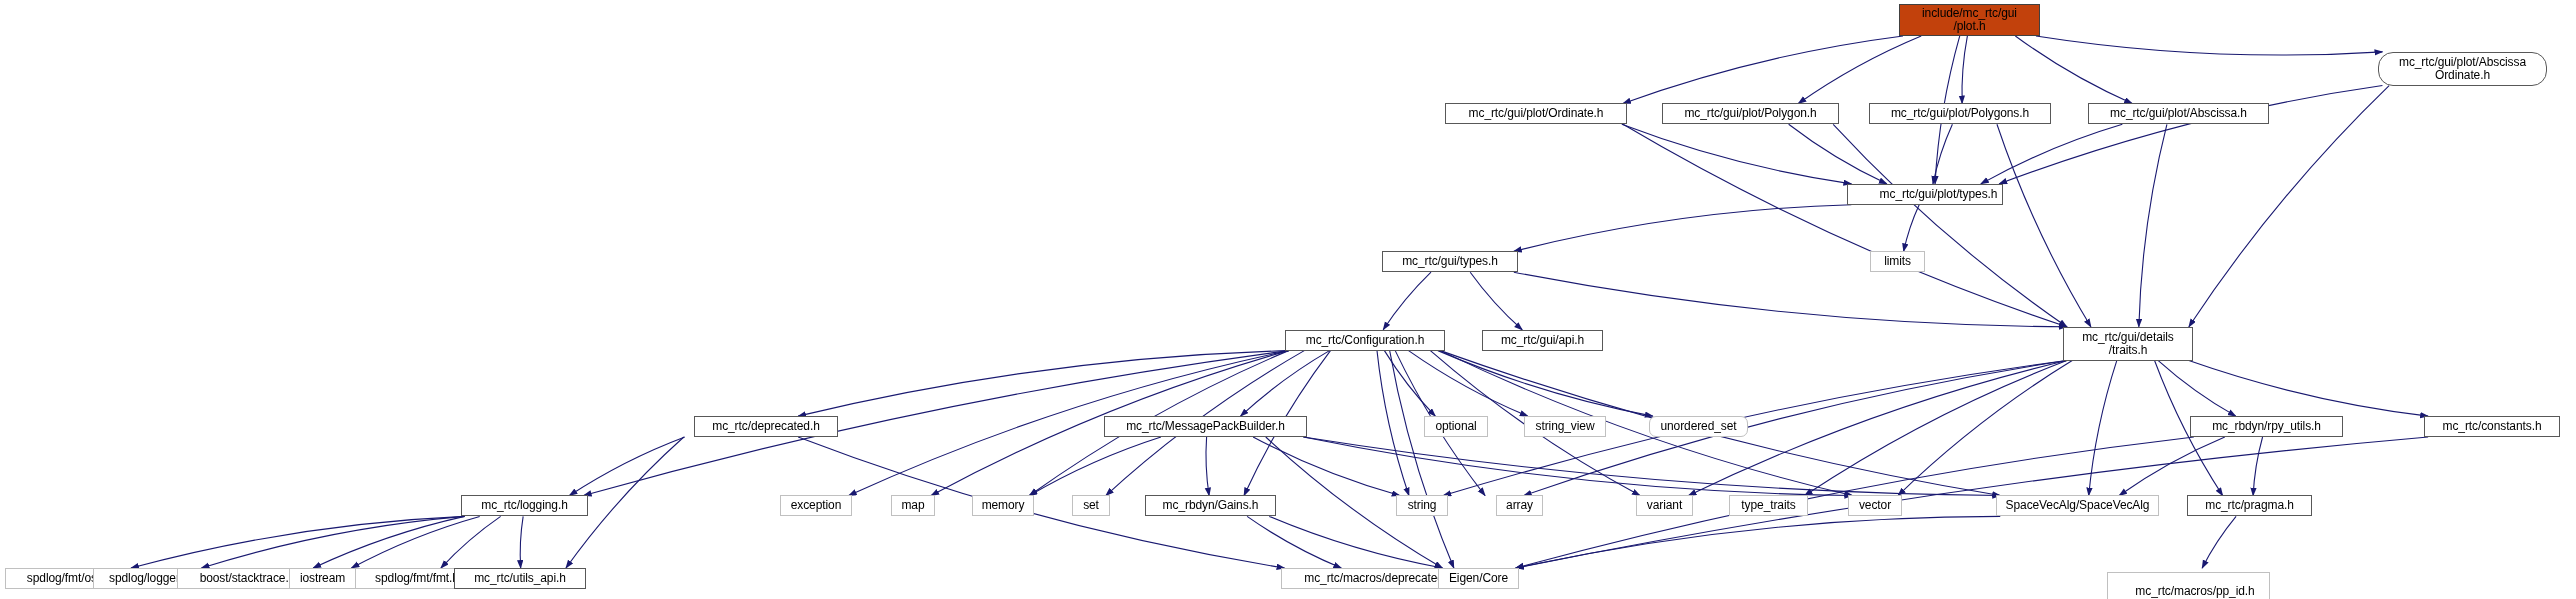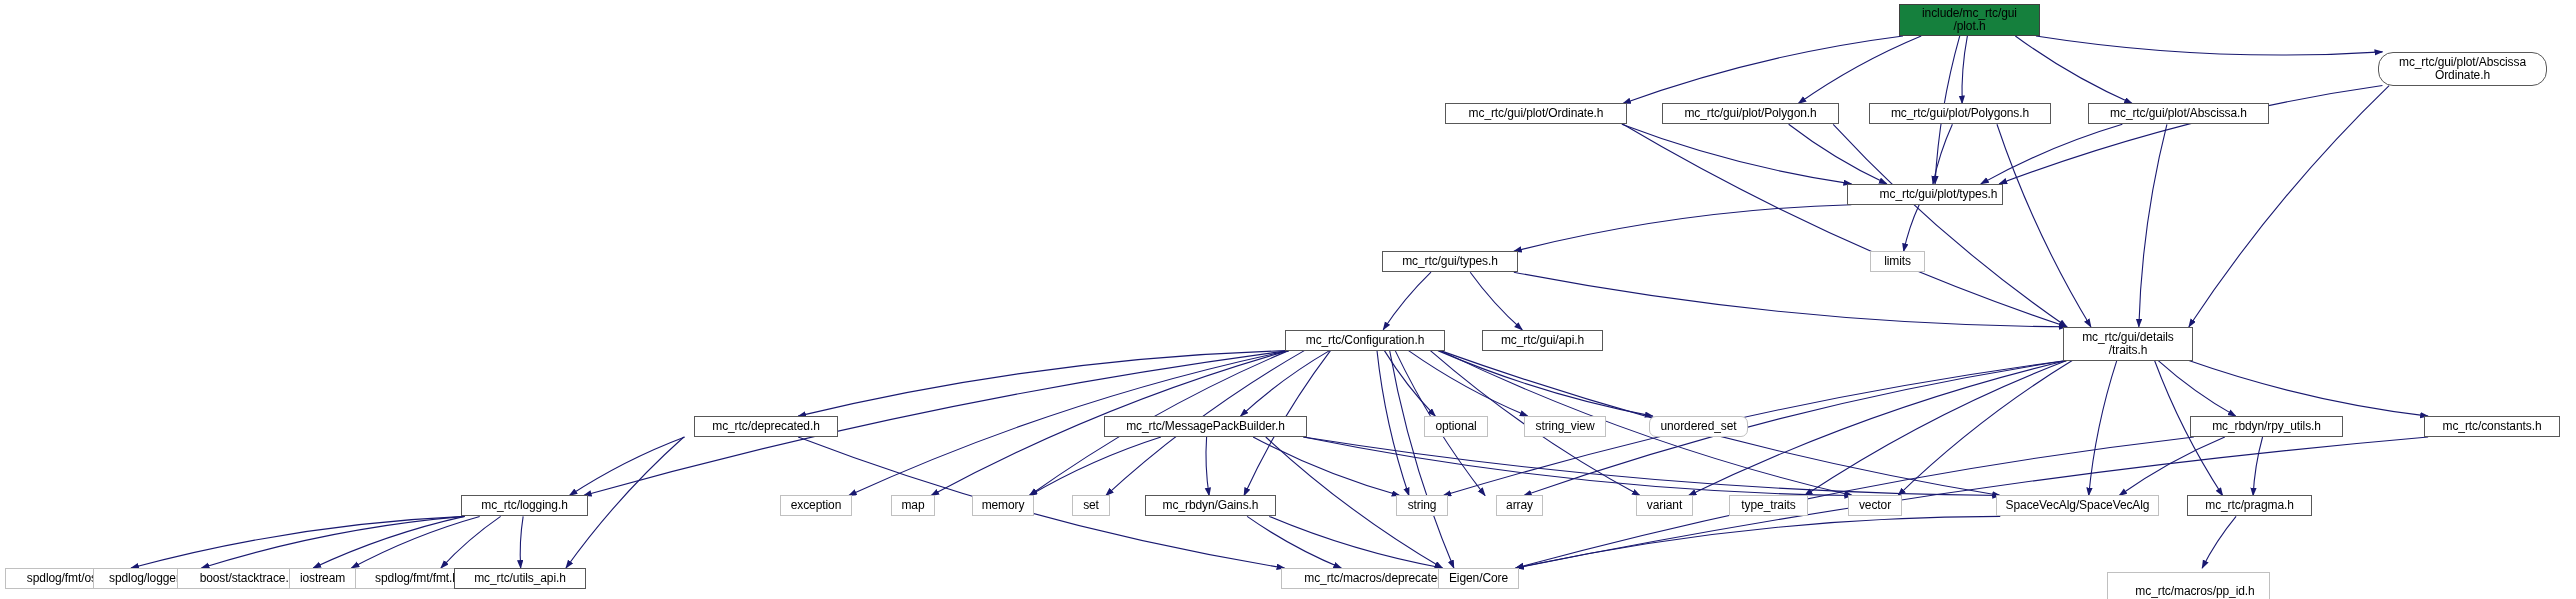--- a/index.html
+++ b/index.html
@@ -26,21 +26,21 @@
     line-height:1.12;
     background:#ffffff;
     color:#000000;
     white-space:pre-line;
     letter-spacing:-0.1px;
     z-index:5;
   }
   
   .n-ext   { border:1px solid #c0c0c0; }             
   .n-int   { border:1px solid #585858; }             
-  .n-root  { border:1px solid #404040; background:#15803d; font-weight:normal; }
+  .n-root  { border:1px solid #404040; background:#c2410c; font-weight:normal; }
 </style>
 </head>
 <body>
 
 <div id="canvas">
   <svg id="edges" width="2576" height="600" viewBox="0 0 2595 604">
       <defs>
         <marker id="ah" markerWidth="9" markerHeight="9" refX="8" refY="3.2" orient="auto" markerUnits="userSpaceOnUse">
           <path d="M0,0 L9,3.2 L0,6.4 z" fill="#191970"></path>
         </marker>

